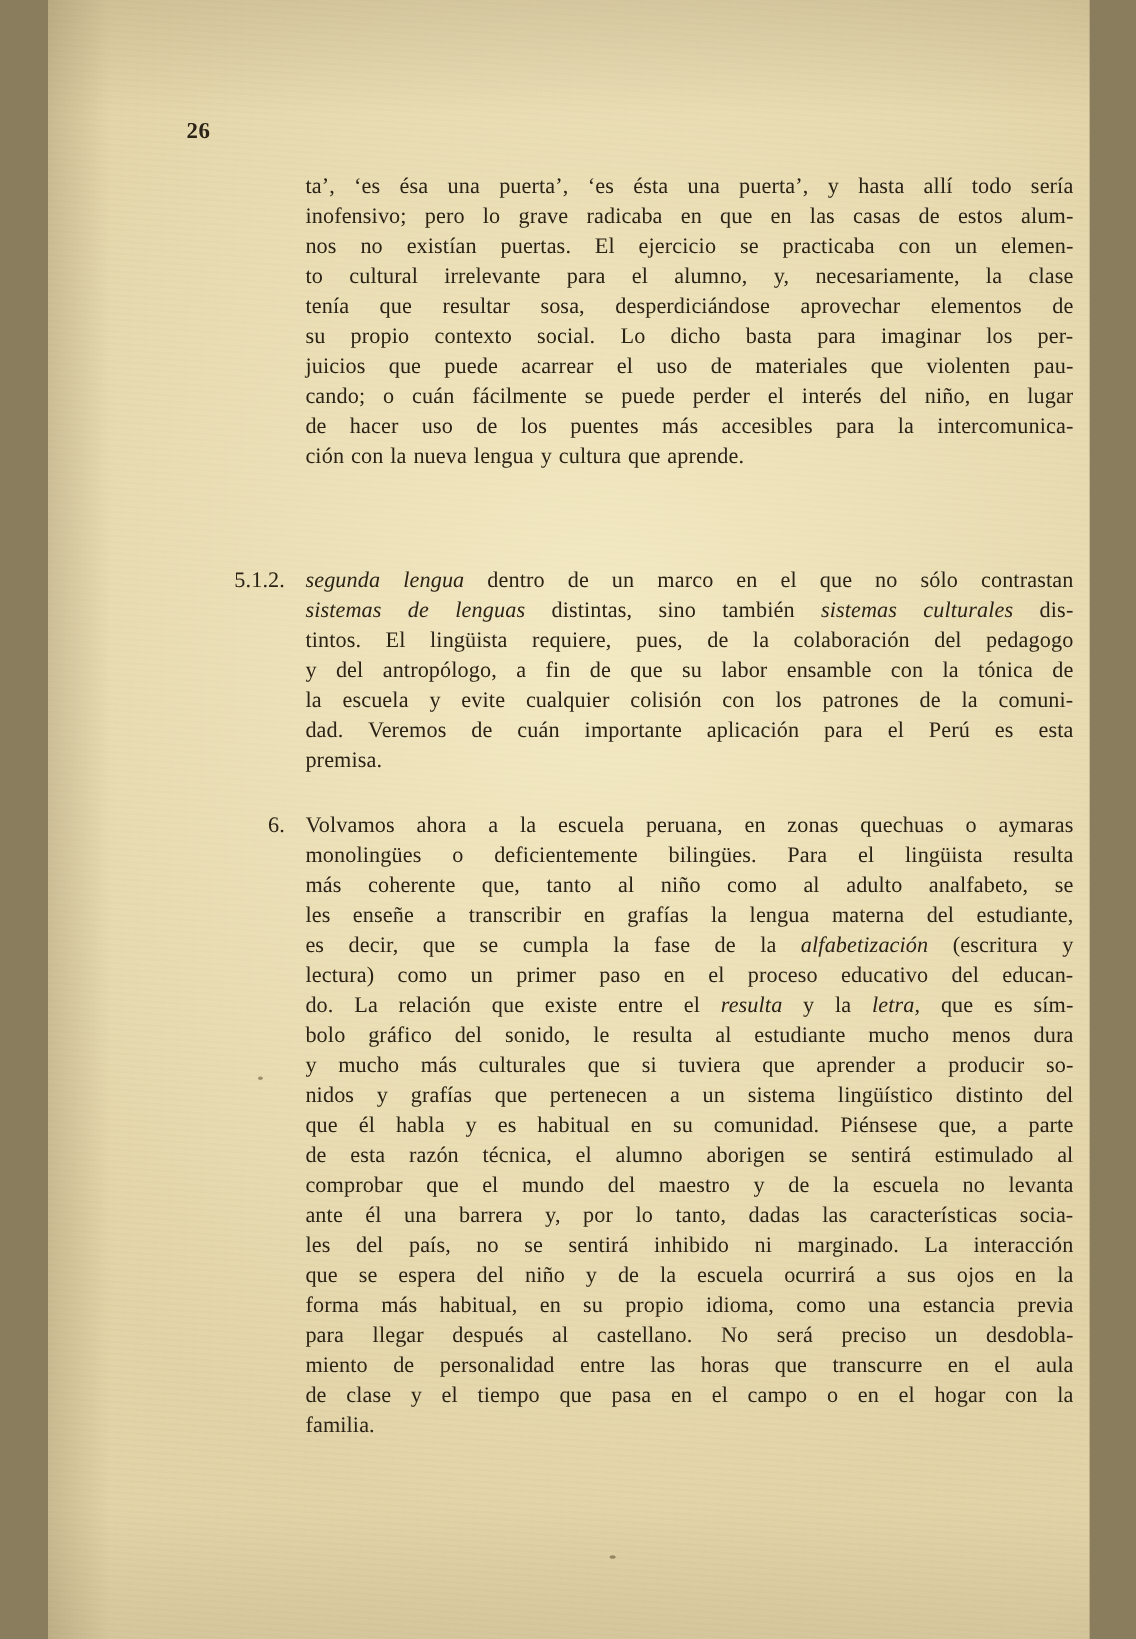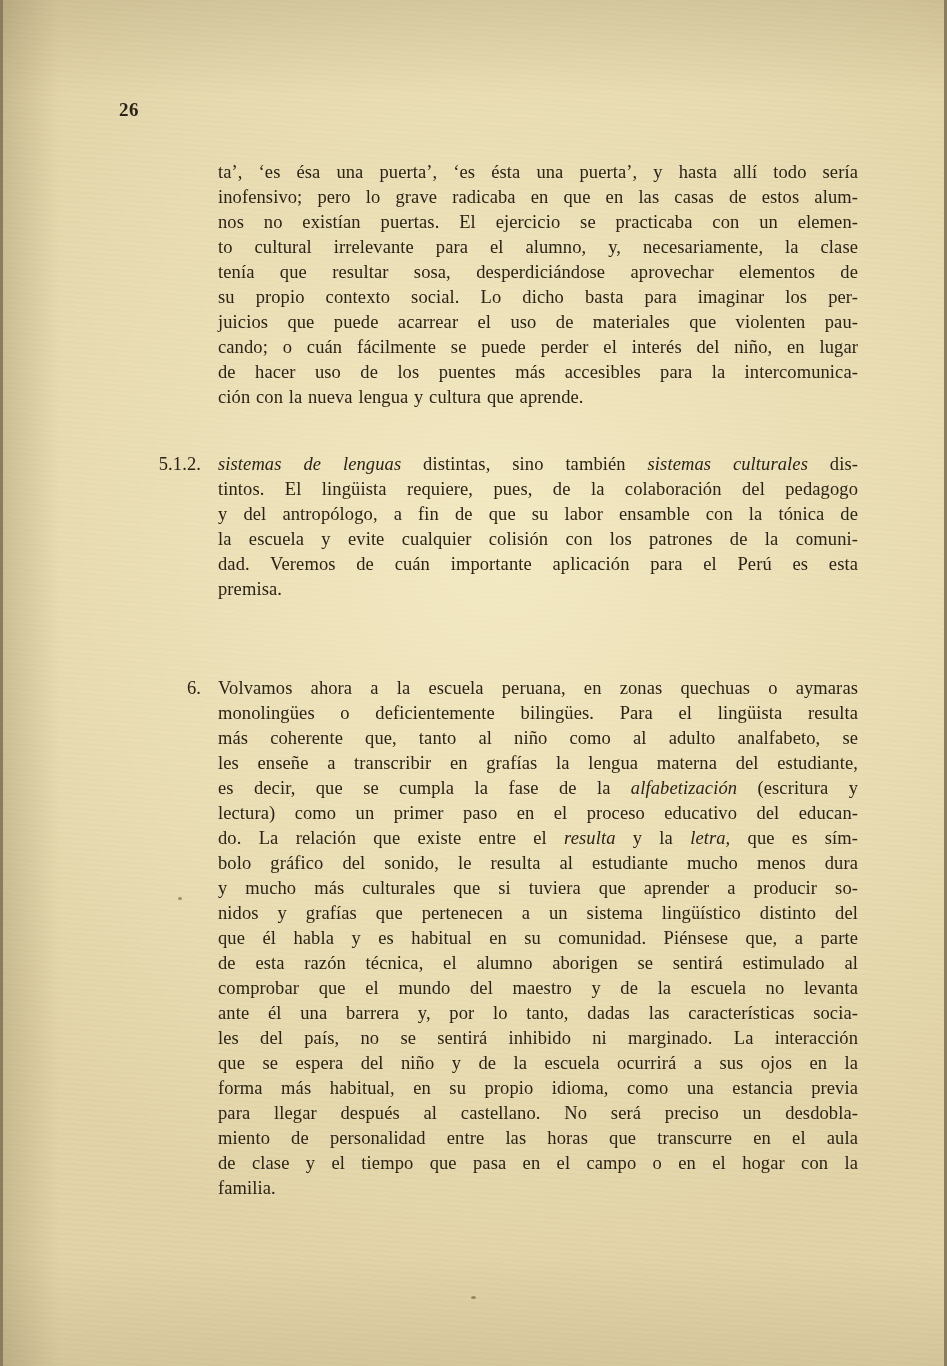--- a/index.html
+++ b/index.html
@@ -1,18 +1,18 @@
 <!DOCTYPE html>
 <html><head>
 <meta charset="utf-8">
 <style>
   html,body{margin:0;padding:0;background:#8a7d5e;}
   .page{
     position:relative;
-    width:941px;height:1366px;
+    width:868px;height:1366px;
     margin:0 auto;
     overflow:hidden;
     background-color:#e2d3a7;
     background-image:
       linear-gradient(90deg, rgba(100,84,50,0.20) 0%, rgba(100,84,50,0) 6%),
       linear-gradient(180deg, rgba(100,84,50,0.14) 0%, rgba(100,84,50,0) 7%),
       linear-gradient(0deg, rgba(100,84,50,0.10) 0%, rgba(100,84,50,0) 8%),
       radial-gradient(95% 75% at 53% 40%, rgba(250,242,206,0.70) 0%, rgba(250,242,206,0.30) 45%, rgba(250,242,206,0) 72%),
       radial-gradient(130% 105% at 50% 50%, rgba(0,0,0,0) 58%, rgba(96,78,44,0.16) 90%, rgba(80,64,36,0.28) 100%),
       repeating-linear-gradient(4deg, rgba(60,48,24,0.015) 0 2px, rgba(255,255,255,0.015) 2px 5px);
@@ -26,22 +26,22 @@
   }
   .para{
     position:absolute;left:215px;width:640px;
     font-size:18.5px;line-height:25px;
     letter-spacing:0.1px;word-spacing:1px;
   }
   .para .sec-label{
     position:absolute;left:-75px;top:0;width:58px;
     text-align:right;white-space:nowrap;
   }
-  .p1{top:160px;}
-  .p2{top:452px;}
+  .p1{top:144px;}
+  .p2{top:472px;}
   .p3{top:676px;}
   .line{
     text-align:justify;
     text-align-last:justify;
     text-justify:inter-word;
   }
   .line.last{text-align-last:auto;}
   em{font-style:italic;}
   .speck{
     position:absolute;border-radius:50%;
@@ -69,20 +69,21 @@
         <div class="line"><span>juicios que puede acarrear el uso de materiales que violenten pau-</span></div>
         <div class="line"><span>cando; o cuán fácilmente se puede perder el interés del niño, en lugar</span></div>
         <div class="line"><span>de hacer uso de los puentes más accesibles para la intercomunica-</span></div>
         <div class="line last"><span>ción con la nueva lengua y cultura que aprende.</span></div>
       </div>
   </div>
 
   <div class="para p2">
     <span class="sec-label">5.1.2.</span>
     <div>
+        <div class="line"><em>segunda lengua</em><span> dentro de un marco en el que no sólo contrastan</span></div>
         <div class="line"><em>sistemas de lenguas</em><span> distintas, sino también </span><em>sistemas culturales</em><span> dis-</span></div>
         <div class="line"><span>tintos. El lingüista requiere, pues, de la colaboración del pedagogo</span></div>
         <div class="line"><span>y del antropólogo, a fin de que su labor ensamble con la tónica de</span></div>
         <div class="line"><span>la escuela y evite cualquier colisión con los patrones de la comuni-</span></div>
         <div class="line"><span>dad. Veremos de cuán importante aplicación para el Perú es esta</span></div>
         <div class="line last"><span>premisa.</span></div>
       </div>
   </div>
 
   <div class="para p3">

